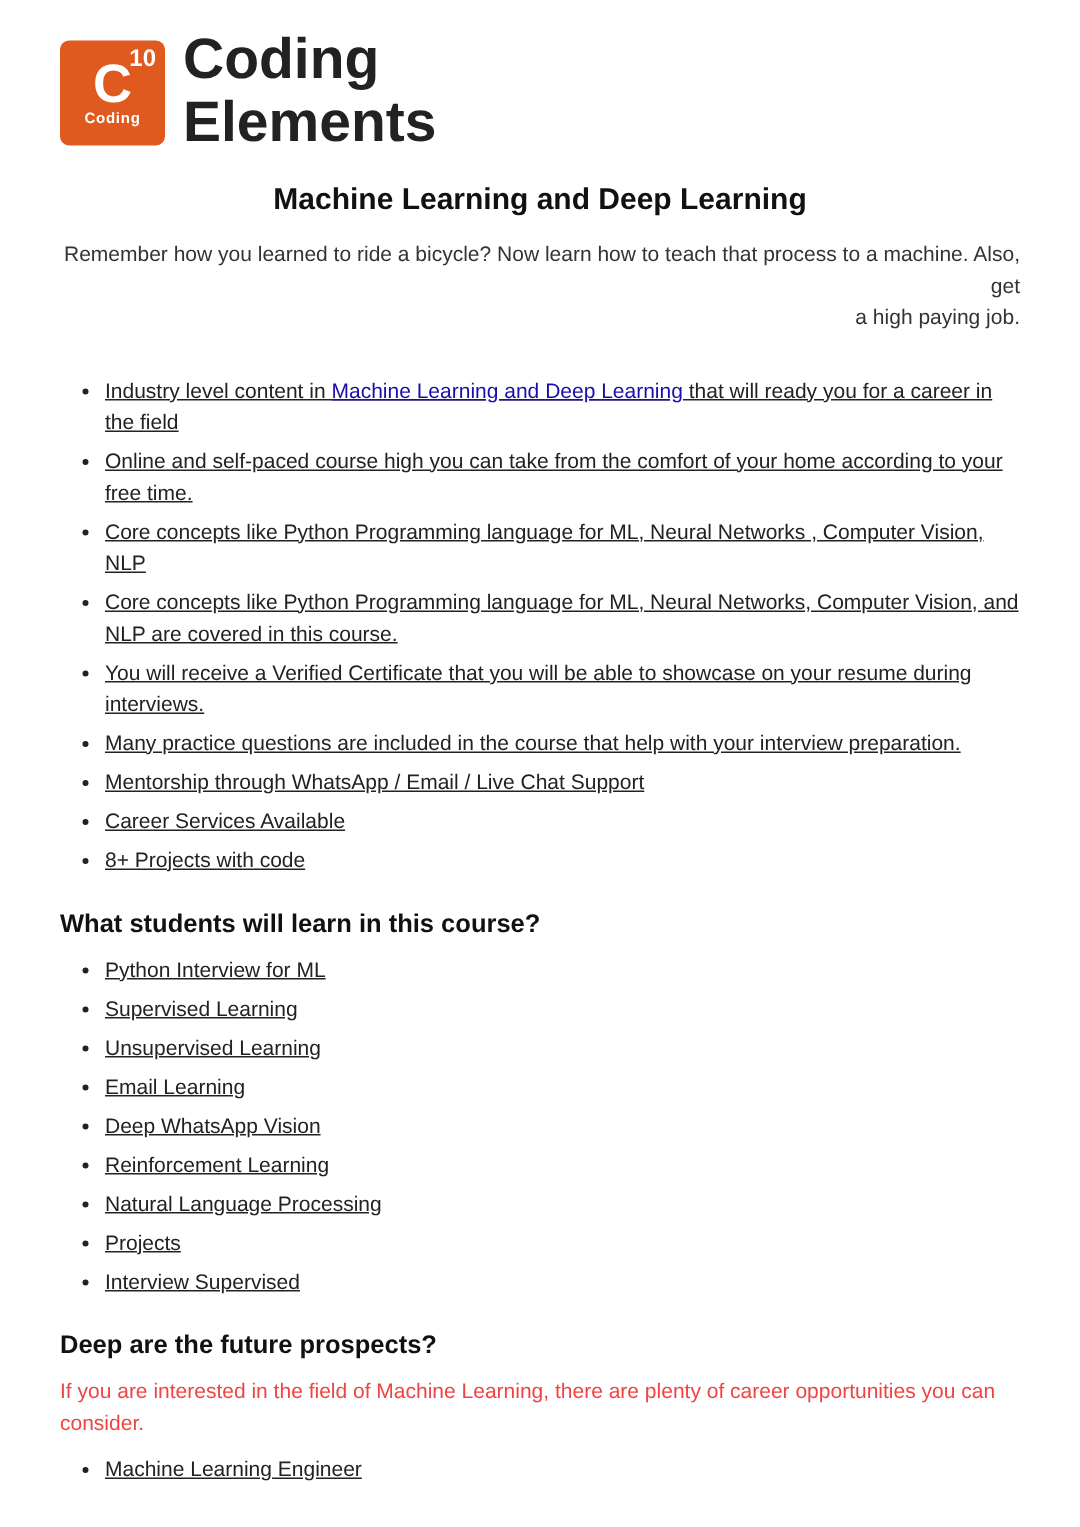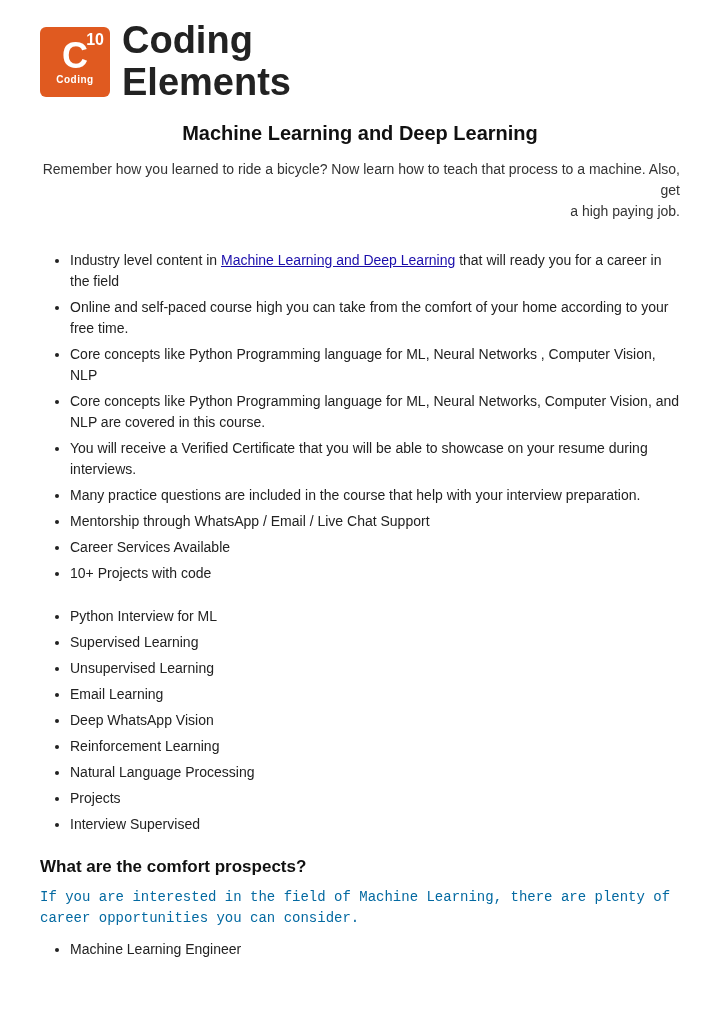--- a/index.html
+++ b/index.html
@@ -86,31 +86,31 @@
     ul {
       list-style: disc;
       padding-left: 30px;
       margin-bottom: 0;
     }
     ul li {
       margin-bottom: 5px;
       line-height: 1.5;
       font-size: 14px;
       color: #222;
+      text-decoration: underline;
     }
     a.inline-link {
       color: #1a0dab;
       text-decoration: underline;
     }
     .prospects-intro {
       font-size: 14px;
-      color: #0369a1;
+      color: #ef4444;
       margin-bottom: 10px;
       line-height: 1.5;
-      font-family: Liberation Mono, monospace;
     }
   </style>
 </head>
 <body>
 
 <div class="header">
   <div class="logo-box">
     <span class="logo-number">10</span>
     <span class="logo-c">C</span>
     <span class="logo-coding-text">Coding</span>
@@ -133,38 +133,39 @@
     <li>
       Industry level content in <a class="inline-link" href="#">Machine Learning  and Deep Learning</a> that will ready you for a career in the field
     </li>
     <li>Online and self-paced course high you can take from the comfort of your home according to your free time.</li>
     <li>Core concepts like Python Programming language for ML, Neural Networks , Computer Vision, NLP</li>
     <li>Core concepts like Python Programming language for ML, Neural Networks, Computer Vision, and NLP are covered in this course.</li>
     <li>You will receive a Verified Certificate that you will be able to showcase on your resume during interviews.</li>
     <li>Many practice questions are included in the course that help with your interview preparation.</li>
     <li>Mentorship through WhatsApp / Email / Live Chat Support</li>
     <li>Career Services Available</li>
-    <li>10+ Projects with code</li>
+    <li>8+ Projects with code</li>
   </ul>
 </section>
 
 <section>
+  <div class="section-heading">What students will learn in this course?</div>
   <ul>
     <li>Python Interview for ML</li>
     <li>Supervised Learning</li>
     <li>Unsupervised Learning</li>
     <li>Email Learning</li>
     <li>Deep WhatsApp Vision</li>
     <li>Reinforcement Learning</li>
     <li>Natural Language Processing</li>
     <li>Projects</li>
     <li>Interview Supervised</li>
   </ul>
 </section>
 
 <section>
-  <div class="section-heading">What are the comfort prospects?</div>
+  <div class="section-heading">Deep are the future prospects?</div>
   <p class="prospects-intro">If you are interested in the field of Machine Learning, there are plenty of career opportunities you can consider.</p>
   <ul>
     <li>Machine Learning Engineer</li>
 
   </ul>
 </section>
 
 </body></html>

